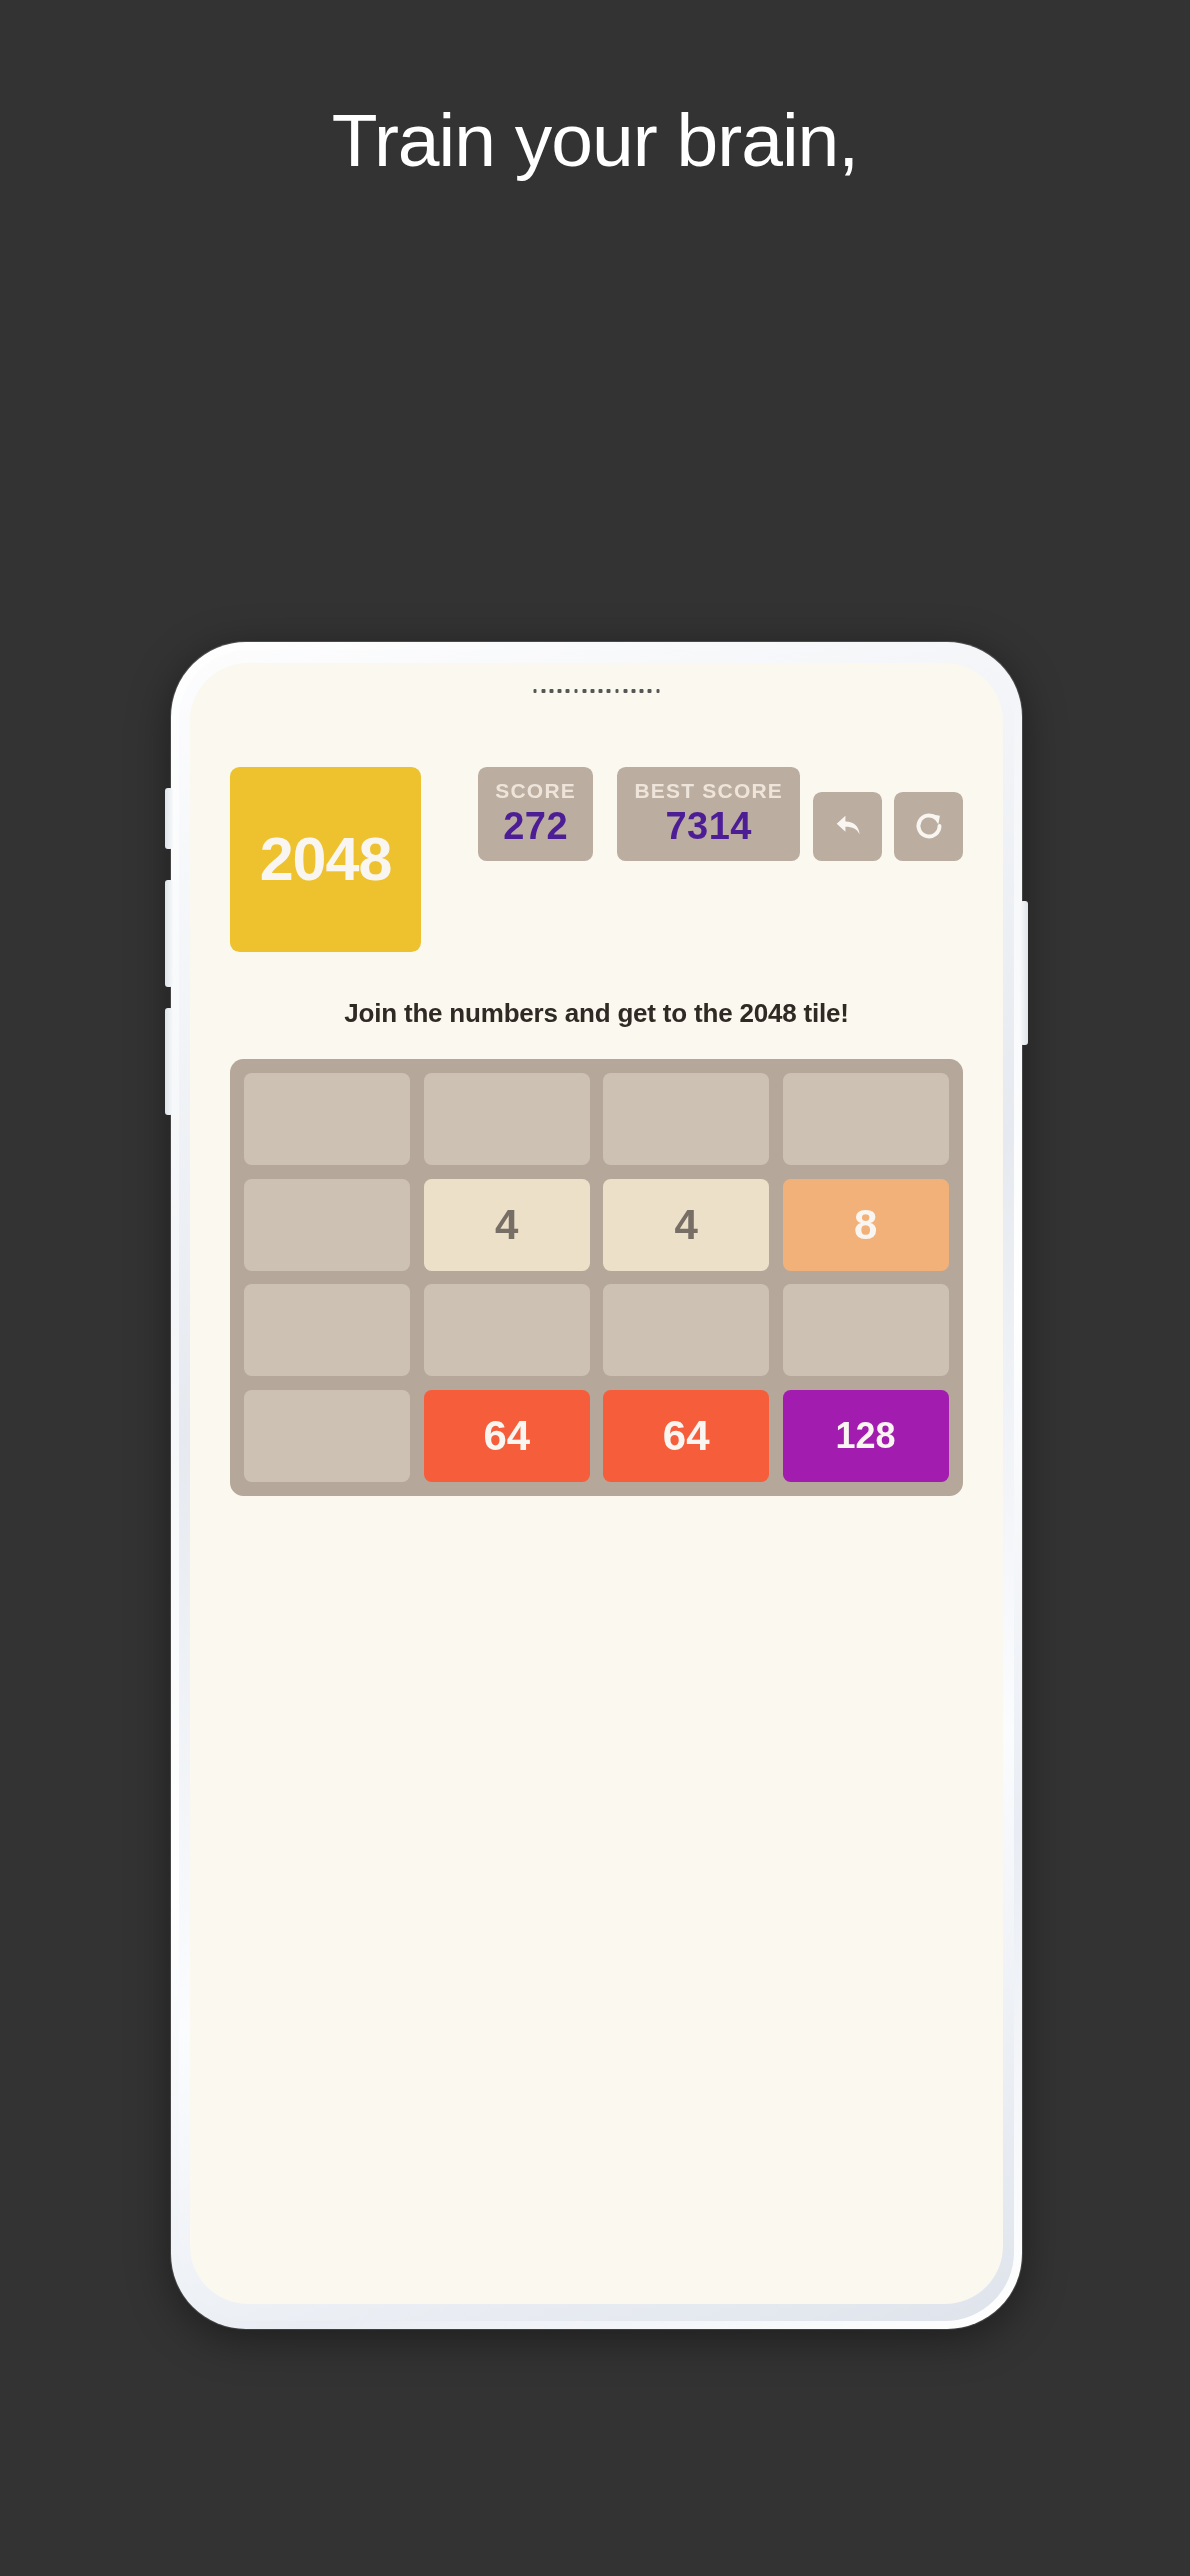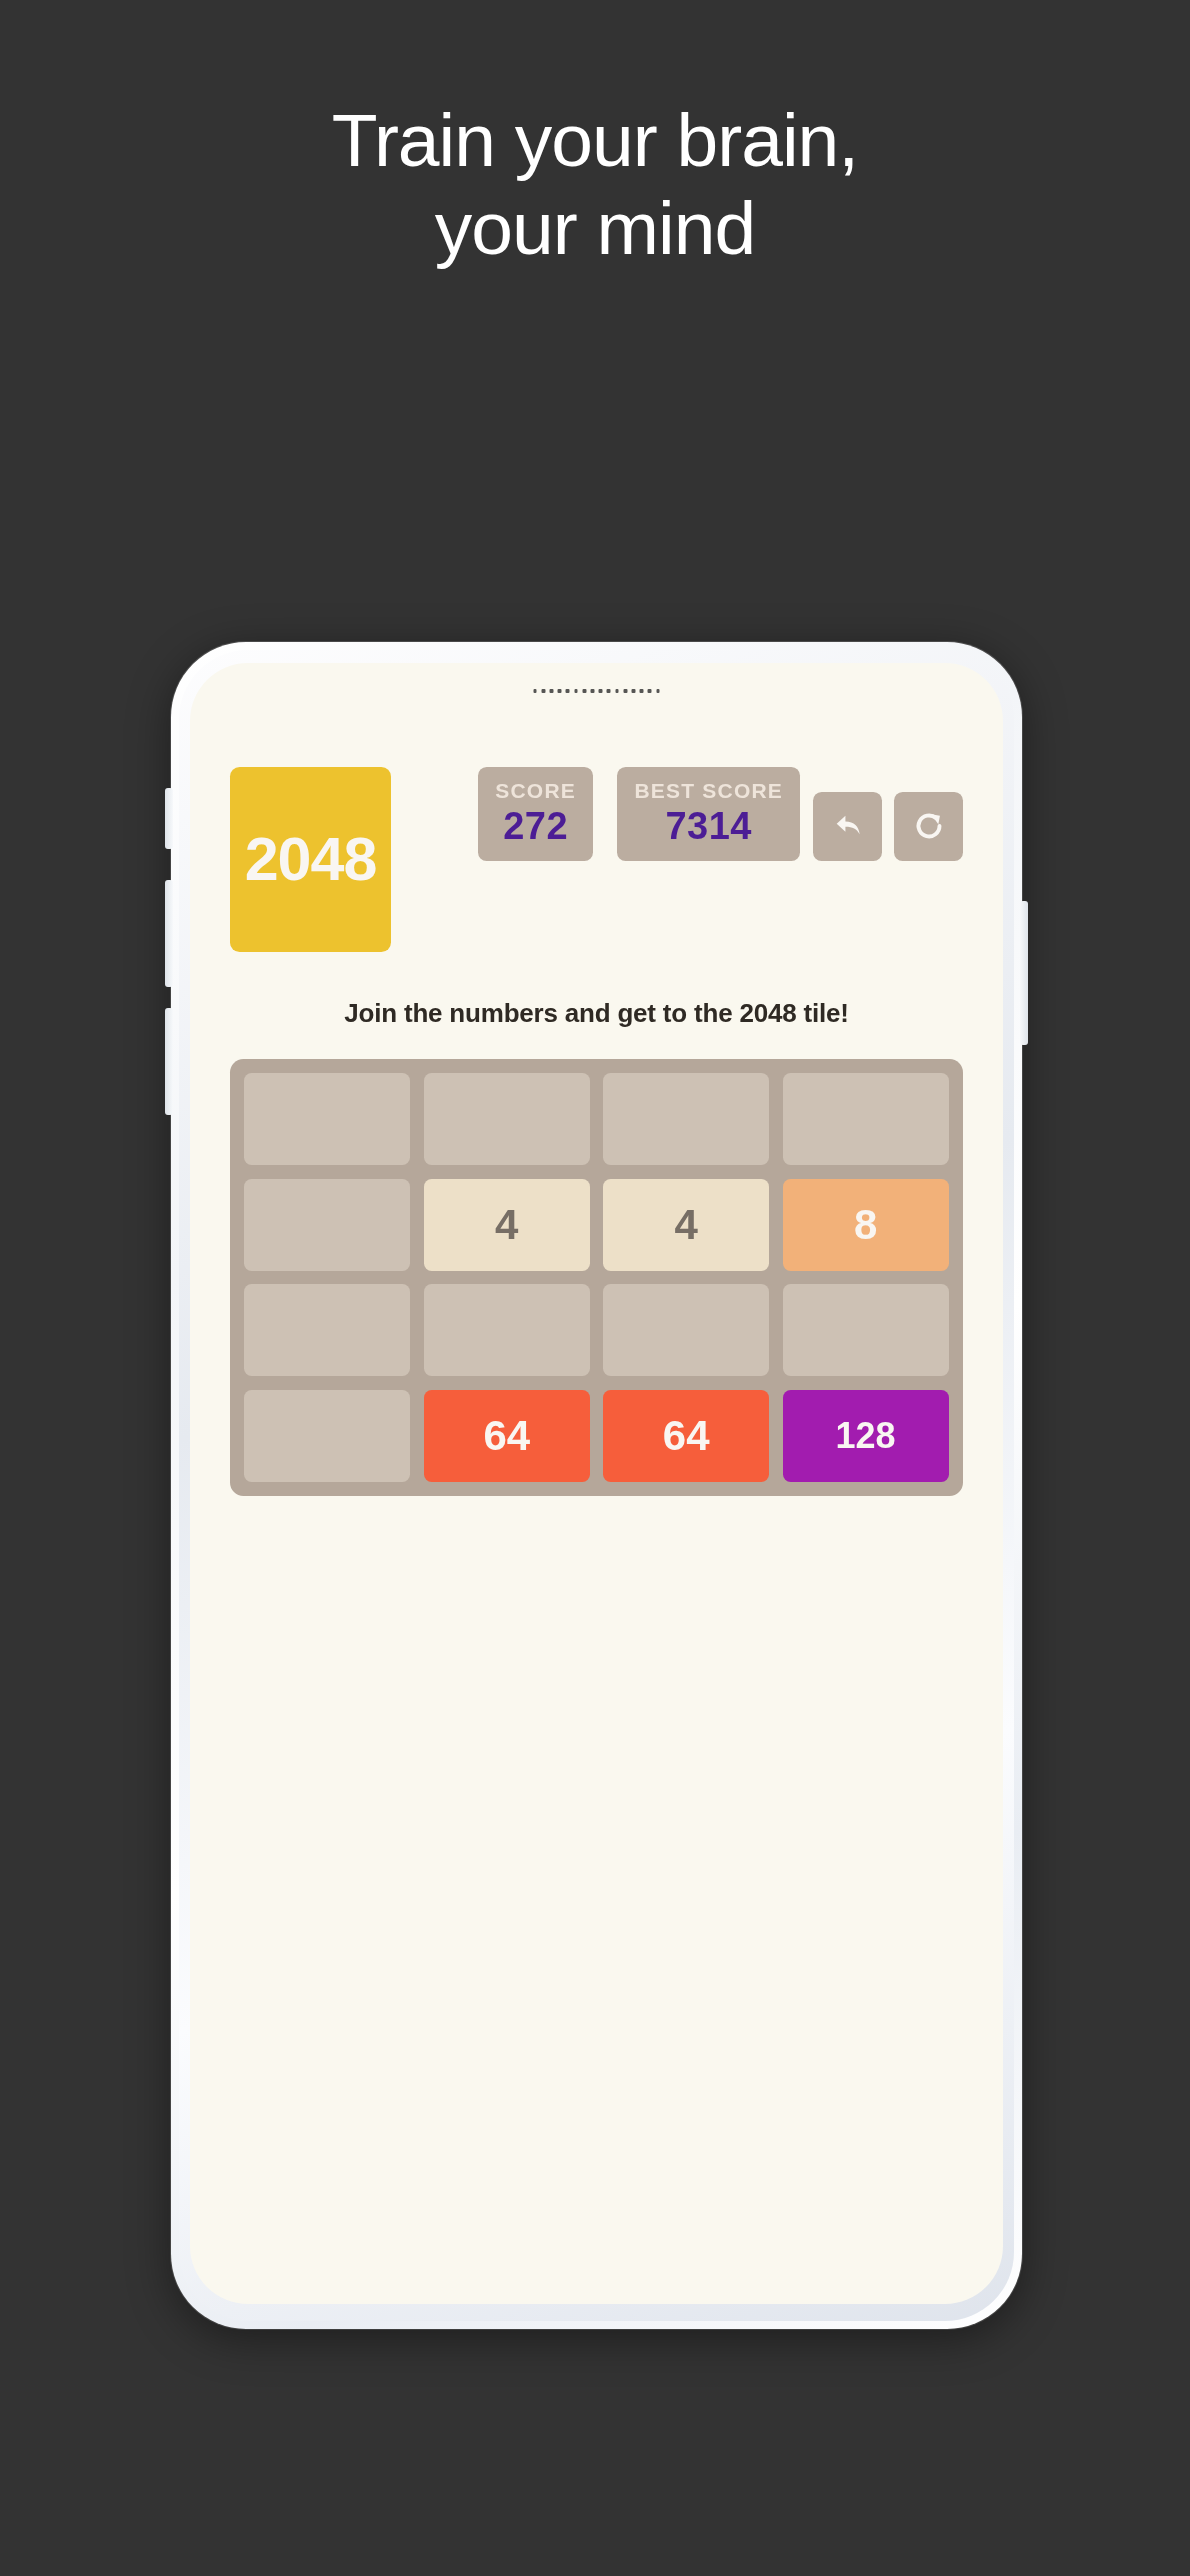--- a/index.html
+++ b/index.html
@@ -111,21 +111,21 @@
 
   
   #game-header {
     display: flex;
     align-items: flex-start;
     justify-content: space-between;
     height: 203px;
   }
 
   #logo-tile {
-    width: 161px;
+    width: 191px;
     height: 185px;
     background: #edc22e;
     border-radius: 9.6px;
     display: flex;
     align-items: center;
     justify-content: center;
     flex: 0 0 auto;
   }
   #logo-text {
     color: #f9f6f2;
@@ -224,21 +224,20 @@
   .cell.t64   { background:#f65e3b; color:#f9f6f2; }
   .cell.t128  { background:#a21caf; color:#f9f6f2; font-size:36px; }
 </style>
 </head>
 <body>
 
 <div id="stage">
 
   <div class="headline">
     <span class="line">Train your brain,</span>
-    <span class="line">your mind</span>
   </div>
 
   <div id="phone">
     <div id="phone-inner-bezel"></div>
 
     <div class="side-btn left" id="btn-silent"></div>
     <div class="side-btn left" id="btn-volup"></div>
     <div class="side-btn left" id="btn-voldown"></div>
     <div class="side-btn right" id="btn-power"></div>
 

